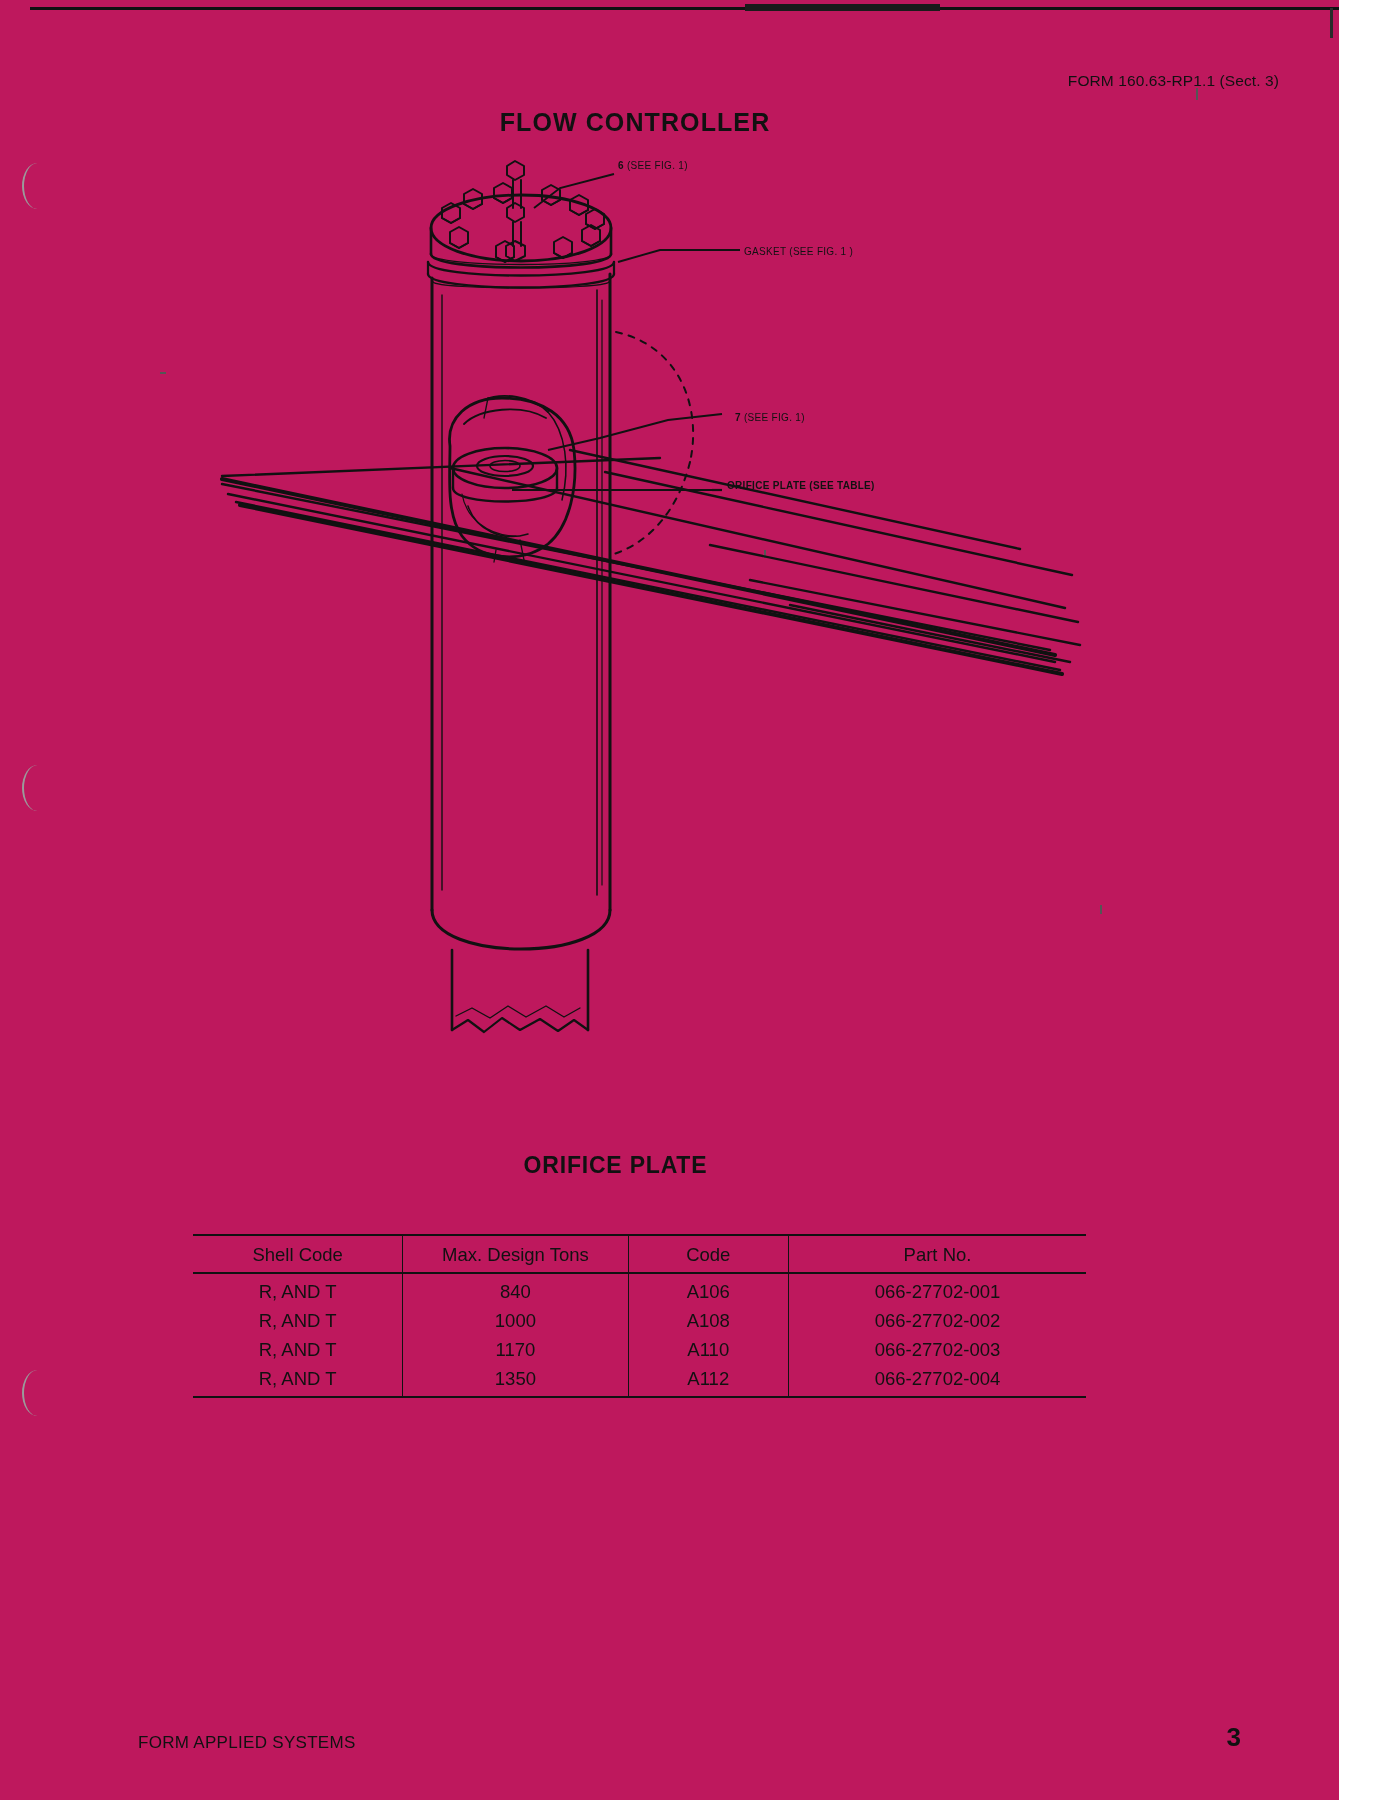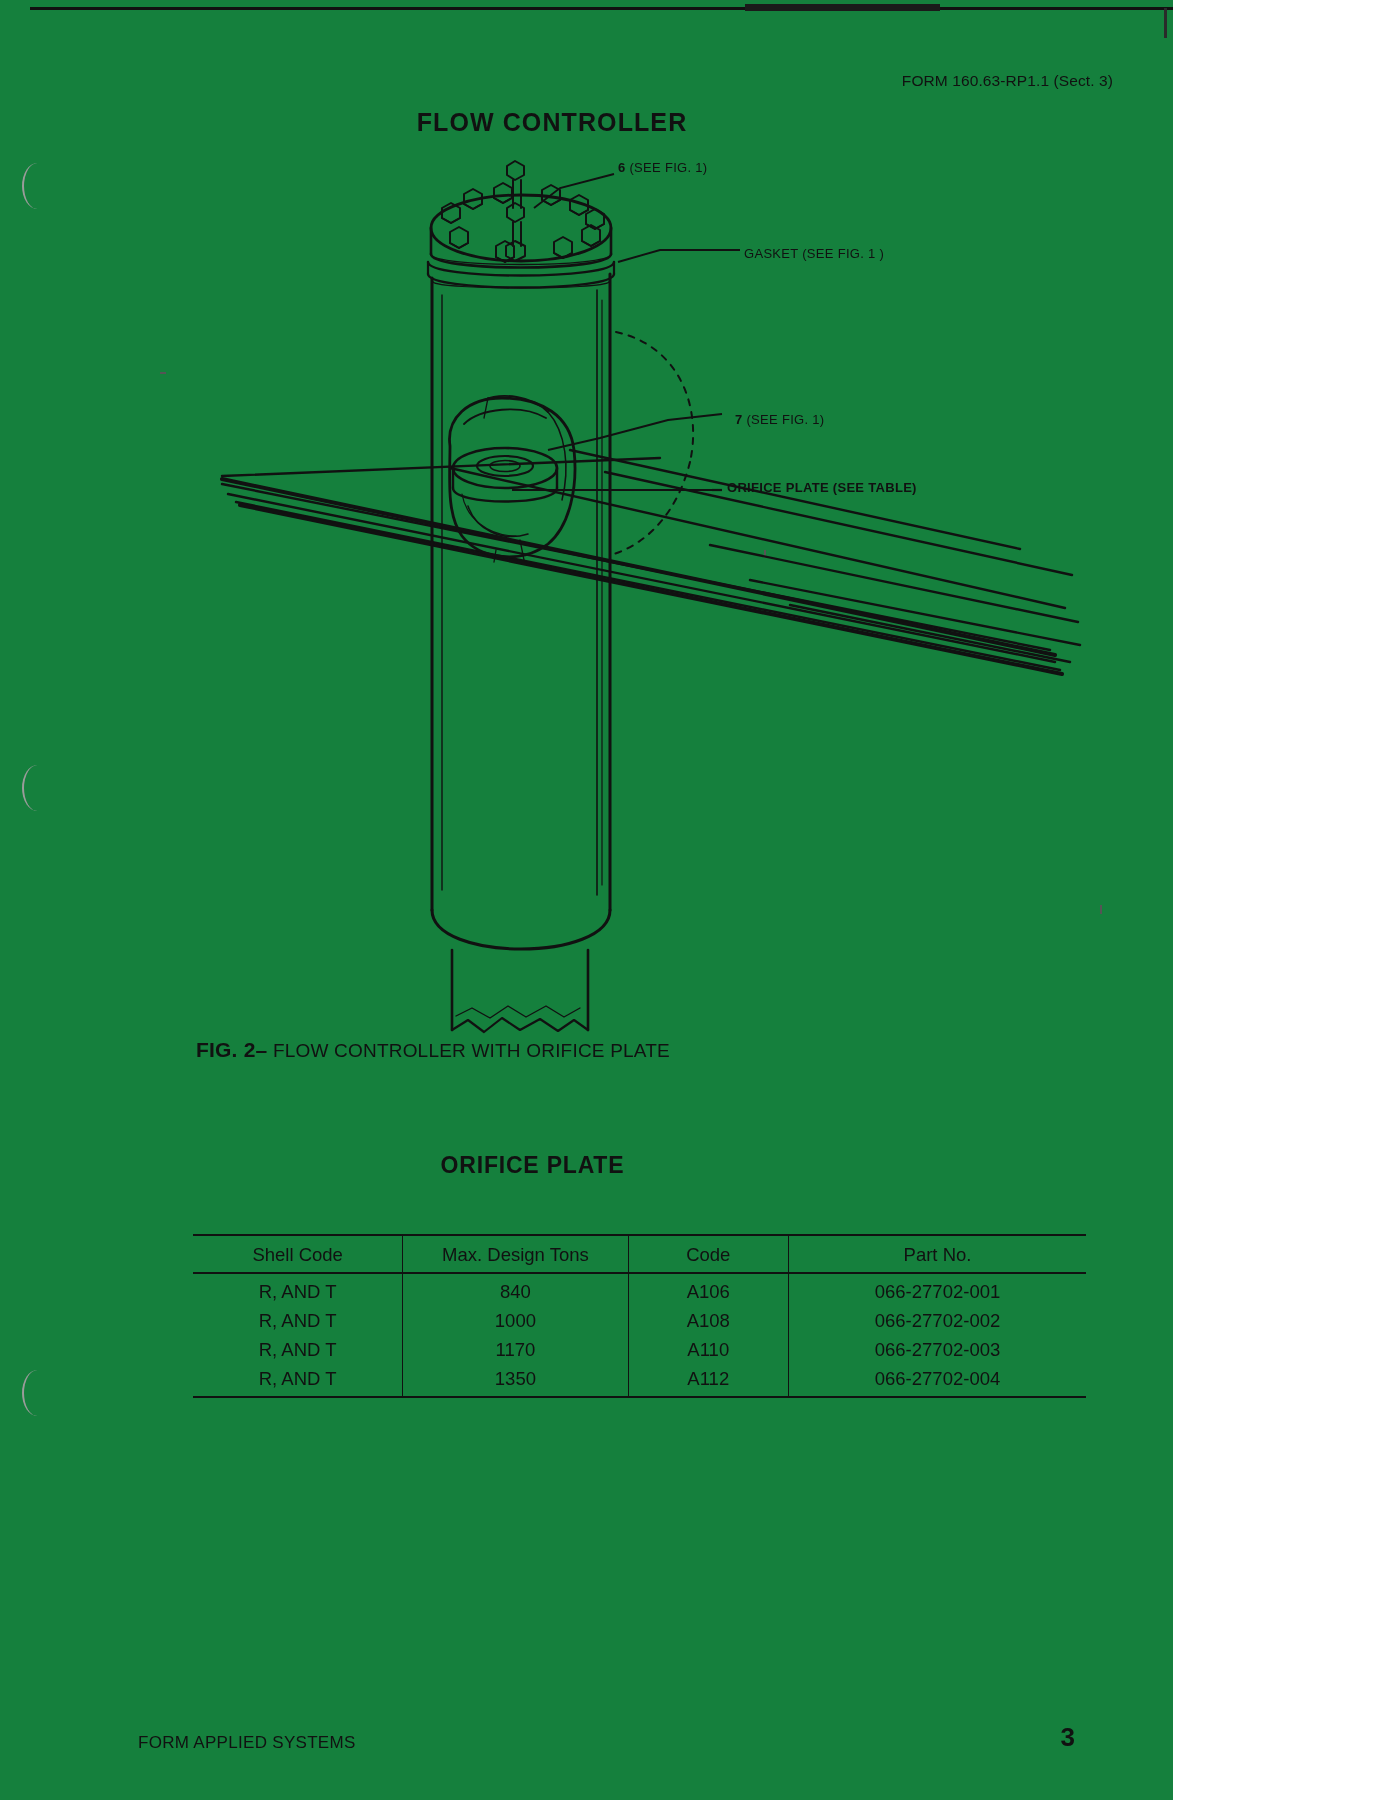--- a/index.html
+++ b/index.html
@@ -6,23 +6,23 @@
     margin: 0;
     padding: 0;
     background: #ffffff;
   }
   body {
     font-family: "Liberation Sans", sans-serif;
     color: #111111;
   }
   #page {
     position: relative;
-    width: 1173px;
+    width: 1339px;
     height: 1800px;
-    background: #15803d;
+    background: #be185d;
     overflow: hidden;
   }
 
   
   .scan-edge-top {
     position: absolute;
     left: 30px; top: 7px;
     width: 1340px; height: 3px;
     background: #111;
   }
@@ -66,21 +66,21 @@
     text-align: center;
     font-size: 25px;
     font-weight: bold;
     letter-spacing: 1.1px;
     padding-right: 69px;
   }
 
   
   .callout {
     position: absolute;
-    font-size: 13px;
+    font-size: 10px;
     white-space: nowrap;
     letter-spacing: 0.3px;
   }
   .callout b { font-weight: bold; }
 
   
   #figure {
     position: absolute;
     left: 150px;
     top: 150px;
@@ -358,24 +358,20 @@
       <path d="M 740 250 L 660 250 L 618 262"></path>
 
       <path d="M 722 414 L 668 420 L 600 438 L 548 450"></path>
 
       <path d="M 722 490 L 700 490 L 560 490 L 512 490"></path>
 
       <path d="M 712 490 L 722 490" stroke-width="2.2"></path>
     </g>
   </svg>
 
-  <div class="fig-caption">
-    <span class="fig-num">FIG. 2–</span>
-    <span>FLOW CONTROLLER WITH ORIFICE PLATE</span>
-  </div>
 
   <div class="table-title">ORIFICE PLATE</div>
 
   <table id="orifice-table">
     <thead>
       <tr>
         <th class="col-shell">Shell Code</th>
         <th class="col-tons">Max. Design Tons</th>
         <th class="col-code">Code</th>
         <th class="col-part">Part No.</th>

